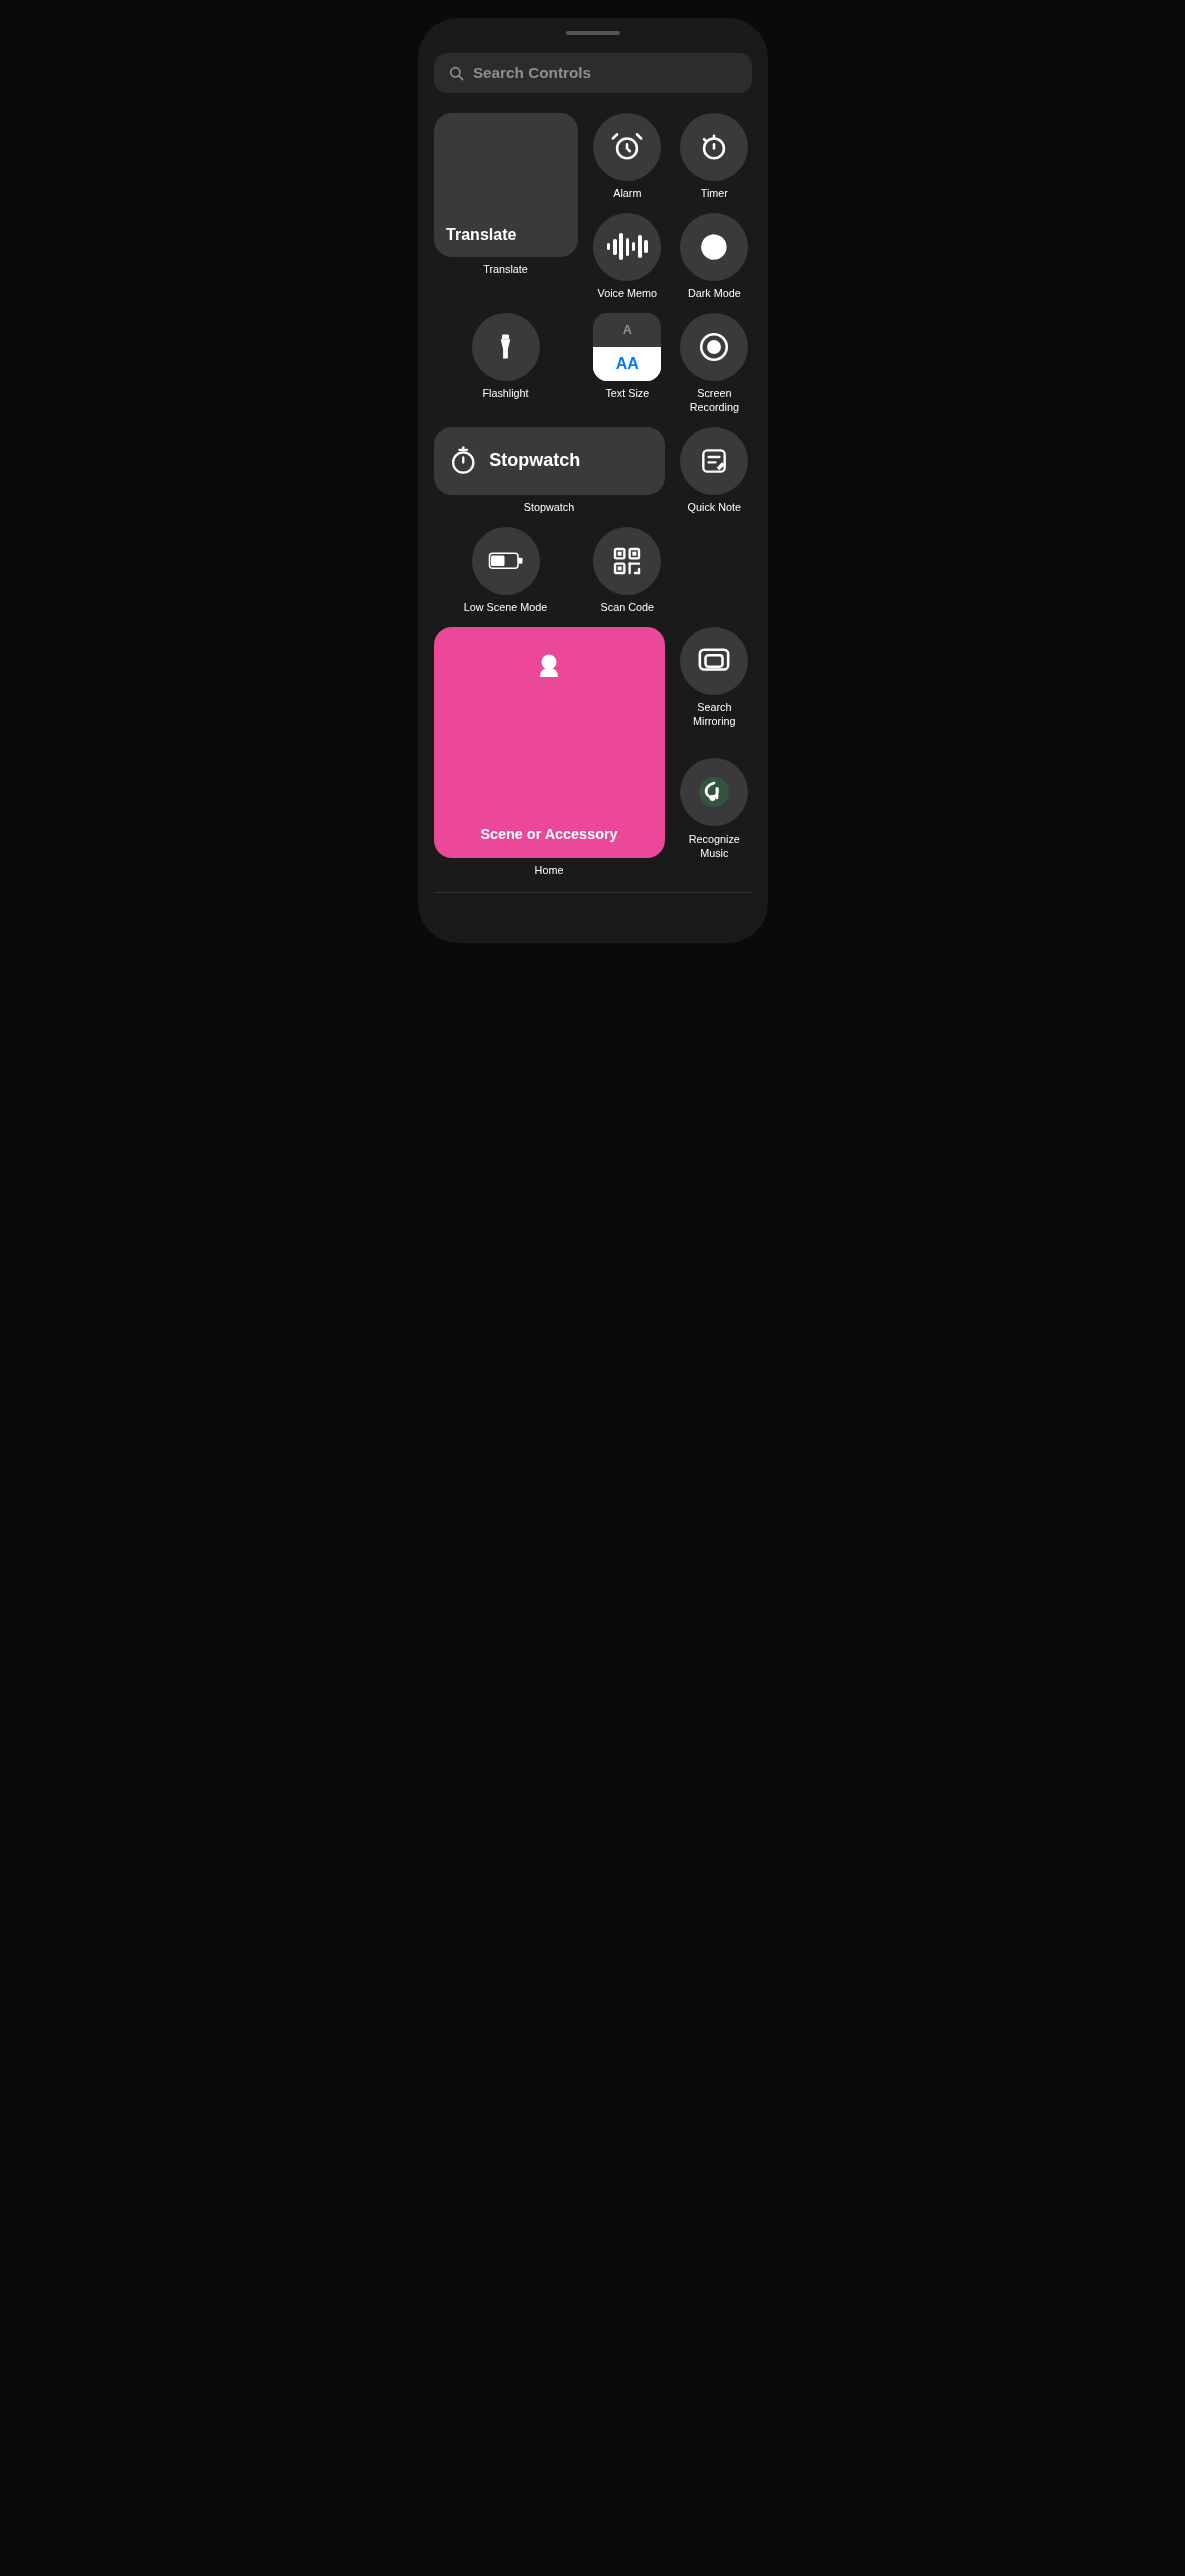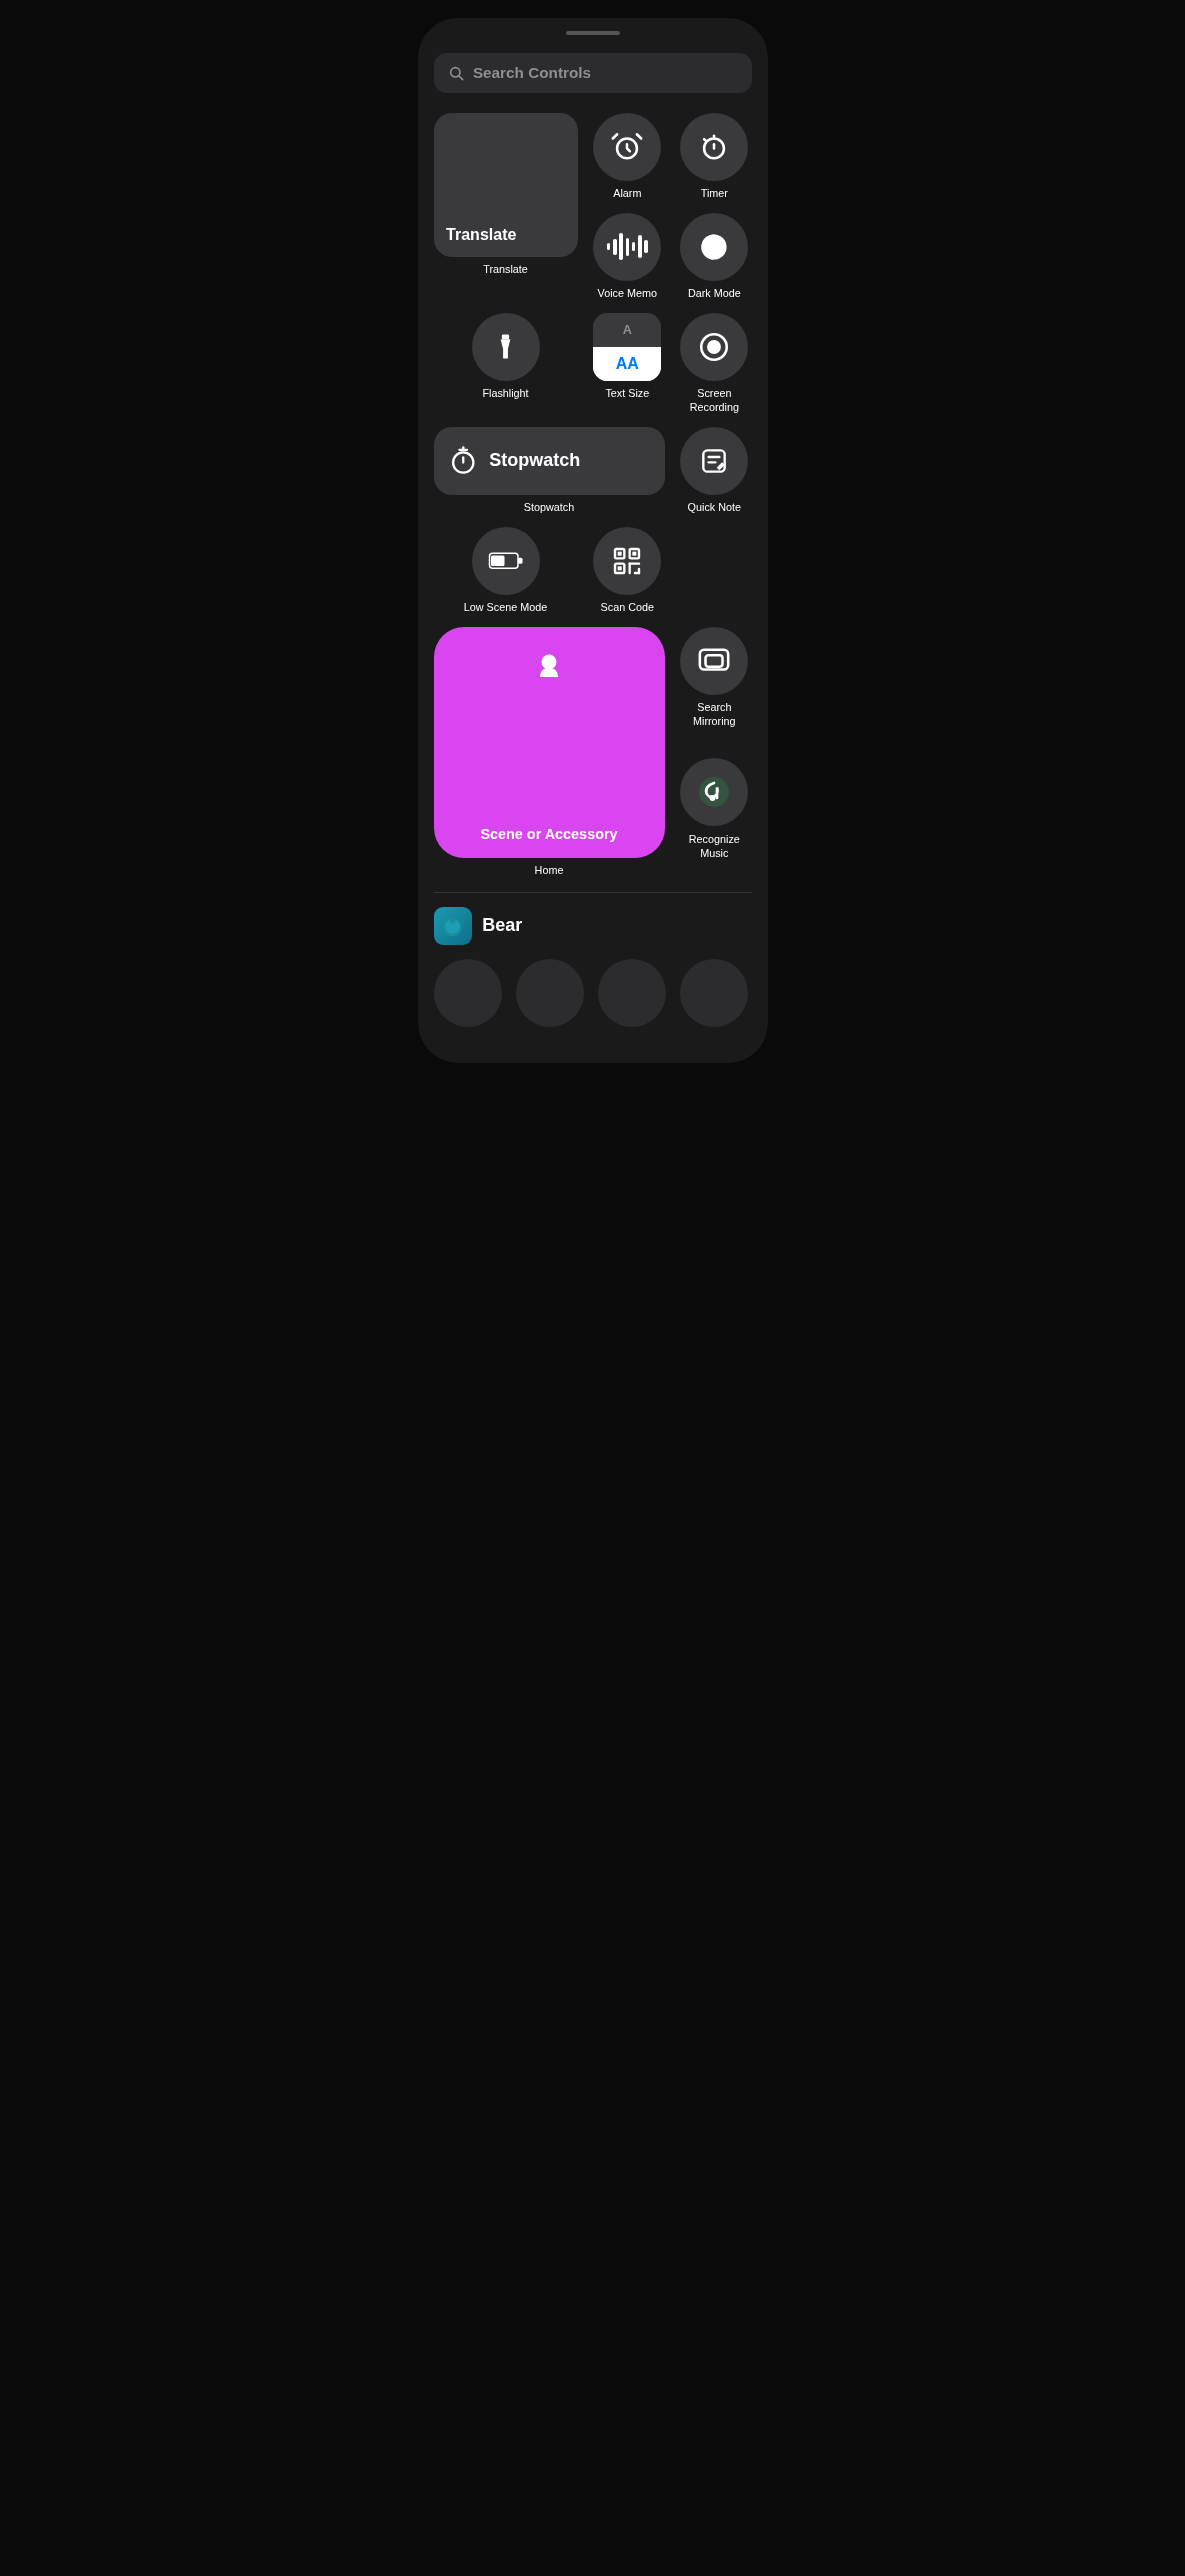--- a/index.html
+++ b/index.html
@@ -117,22 +117,22 @@
       font-weight: 600;
     }
     
     .tile-home-large {
       grid-column: span 2;
       grid-row: span 2;
     }
     .icon-square-home {
       width: 100%;
       aspect-ratio: 1;
-      border-radius: 30px;
-      background: #d946ef;
+      border-radius: 18px;
+      background: #ec4899;
       display: flex;
       flex-direction: column;
       align-items: center;
       justify-content: space-between;
       padding: 20px 12.6px 16px;
       color: #fff;
       min-height: 149px;
     }
     .home-label-text {
       font-size: 14.4px;
@@ -451,34 +451,15 @@
           <circle cx="11" cy="16" r="2" fill="#fff"></circle>
         </svg>
       </div>
       <span class="cell-label">Recognize Music</span>
     </div>
 
   </div>
 
   <div class="divider"></div>
 
-  <div class="bear-section">
-    <div class="bear-header">
-      <div class="bear-icon">
-        <svg width="27" height="27" viewBox="0 0 30 30" fill="none">
-          <path d="M6 8 Q4 4 7 3 Q10 8 6 8Z" fill="#1a8fa0"></path>
-          <ellipse cx="15" cy="17" rx="10" ry="10" fill="#1a8fa0"></ellipse>
-          <ellipse cx="15" cy="16" rx="8" ry="8" fill="#1a9fb5"></ellipse>
-          <circle cx="15" cy="10" r="3" fill="#1a8fa0"></circle>
-        </svg>
-      </div>
-      <span class="bear-title">Bear</span>
-    </div>
-    <div class="bear-grid">
-      <div class="bear-circle"></div>
-      <div class="bear-circle"></div>
-      <div class="bear-circle"></div>
-      <div class="bear-circle"></div>
-    </div>
-  </div>
 
 </div>
 
 
 </body></html>

